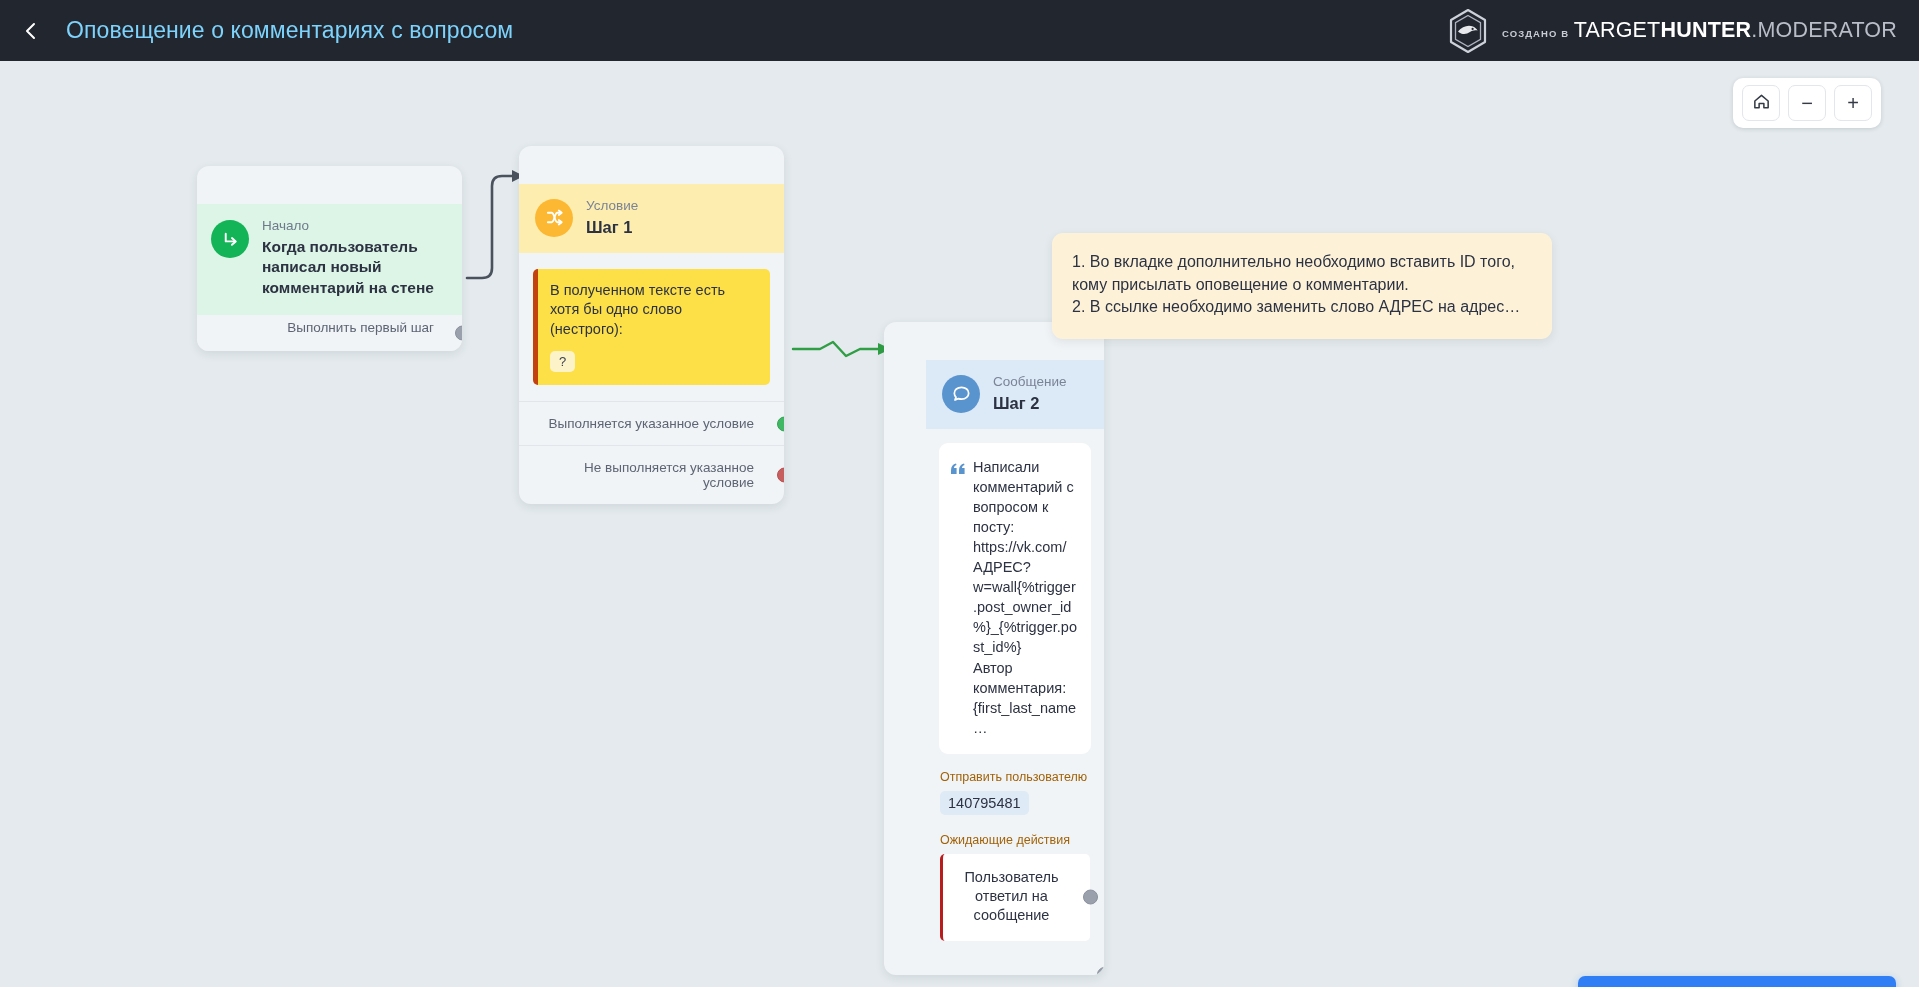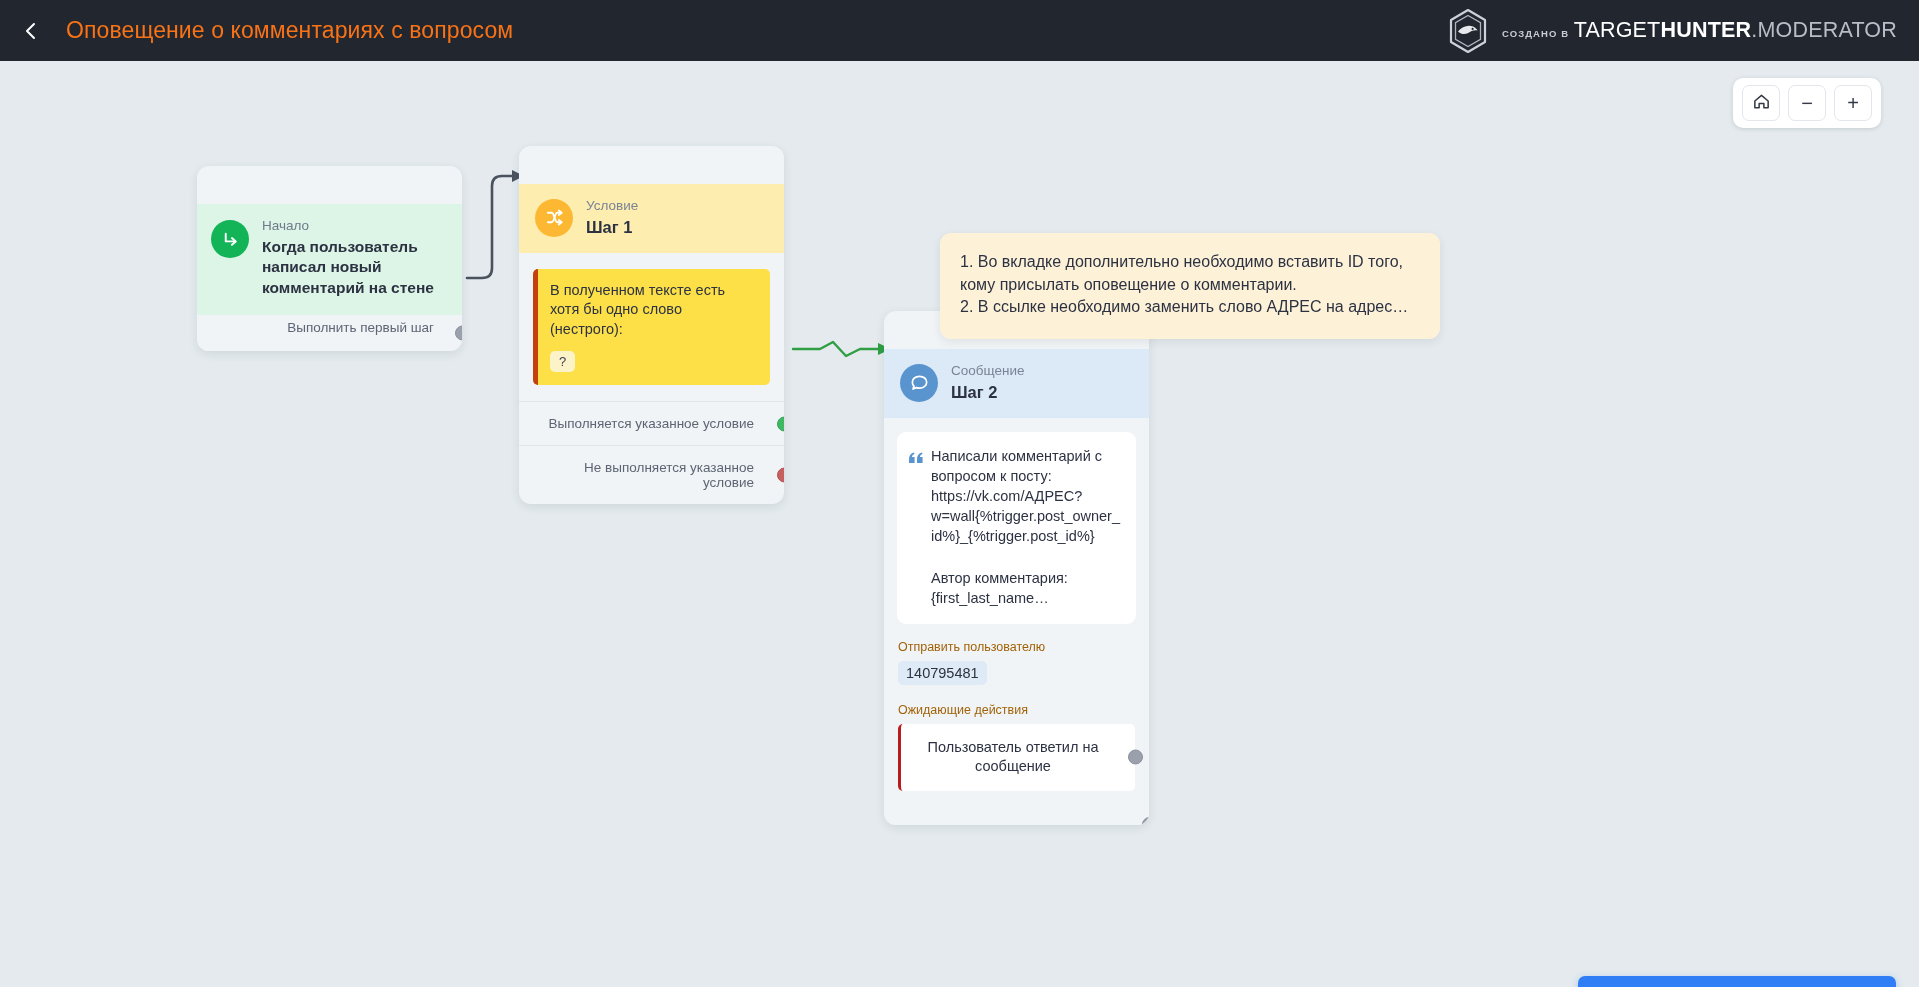--- a/index.html
+++ b/index.html
@@ -17,21 +17,21 @@
     background: #22262f;
     display: flex; align-items: center;
   }
   .back-btn {
     width: 46px; height: 46px; margin-left: 8px;
     display: flex; align-items: center; justify-content: center;
     cursor: pointer; border-radius: 6px;
   }
   .back-btn svg { display: block; }
   .topbar-title {
-    color: #f97316; font-size: 23px; font-weight: 400;
+    color: #7dd3fc; font-size: 23px; font-weight: 400;
     margin-left: 12px; letter-spacing: .1px;
     white-space: nowrap;
   }
   .brand {
     position: absolute; right: 22px; top: 50%;
     transform: translateY(-50%);
     display: flex; align-items: center; gap: 11px;
   }
   .brand-mark { width: 46px; height: 46px; flex: none; }
   .brand-text { line-height: 1; }
@@ -132,35 +132,35 @@
   }
   .cond-out {
     position: relative; border-top: 1px solid #e2e6ea;
     font-size: 13.5px; color: #5d6575;
     padding: 14px 30px 14px 14px; text-align: right;
   }
   .port-green { background: #3fb863; border-color: #35a356; }
   .port-red { background: #c75f5f; border-color: #b55252; }
 
   
-  #message-node { left: 884px; top: 250px; width: 265px; }
+  #message-node { left: 884px; top: 261px; width: 220px; padding-left: 42px; }
   #message-node .node-head { background: #dceaf8; }
   #message-node .node-icon { background: #5a94cf; }
   .msg-body { background: #f1f4f6; padding: 14px 13px 0 13px; }
   .msg-card {
     background: #ffffff; border-radius: 9px;
     padding: 14px 14px 16px 12px;
     display: flex; gap: 8px;
   }
   .quote-icon { flex: none; margin-top: 4px; }
   .msg-text {
     font-size: 14.5px; color: #2c3242; line-height: 1.38;
     word-break: break-word;
   }
-  .msg-text .para2 { margin-top: 22px; display: block; }
+  .msg-text .para2 { margin-top: 1px; display: block; }
   .field-label {
     font-size: 12.5px; color: #a16207;
     padding: 16px 0 7px 14px; background: #f1f4f6;
   }
   .field-chip-wrap { background: #f1f4f6; padding: 0 14px 2px 14px; }
   .field-chip {
     display: inline-block; background: #dfeaf7; color: #2c3242;
     font-size: 14.5px; border-radius: 5px; padding: 4px 8px;
   }
   .pending-wrap { background: #f1f4f6; padding: 0 14px 0 14px; position: relative; }
@@ -178,21 +178,21 @@
     width: 318px; height: 53px;
     background: #2f7ef5; border-radius: 7px;
     display: flex; align-items: center; justify-content: center; gap: 12px;
     color: #ffffff; font-size: 15px; font-weight: 700;
     letter-spacing: .4px; cursor: pointer;
     box-shadow: 0 2px 7px rgba(47,126,245,.35);
   }
 
   
   .note-box {
-    position: absolute; left: 940px; top: 172px;
+    position: absolute; left: 1052px; top: 172px;
     width: 500px; padding: 18px 15px 20px 20px;
     background: #fdf2d8; border-radius: 11px;
     box-shadow: 0 3px 10px rgba(40,55,80,.09);
     font-size: 16px; color: #2c3242; line-height: 1.42;
   }
 </style>
 </head>
 <body>
 
 <div class="topbar">

